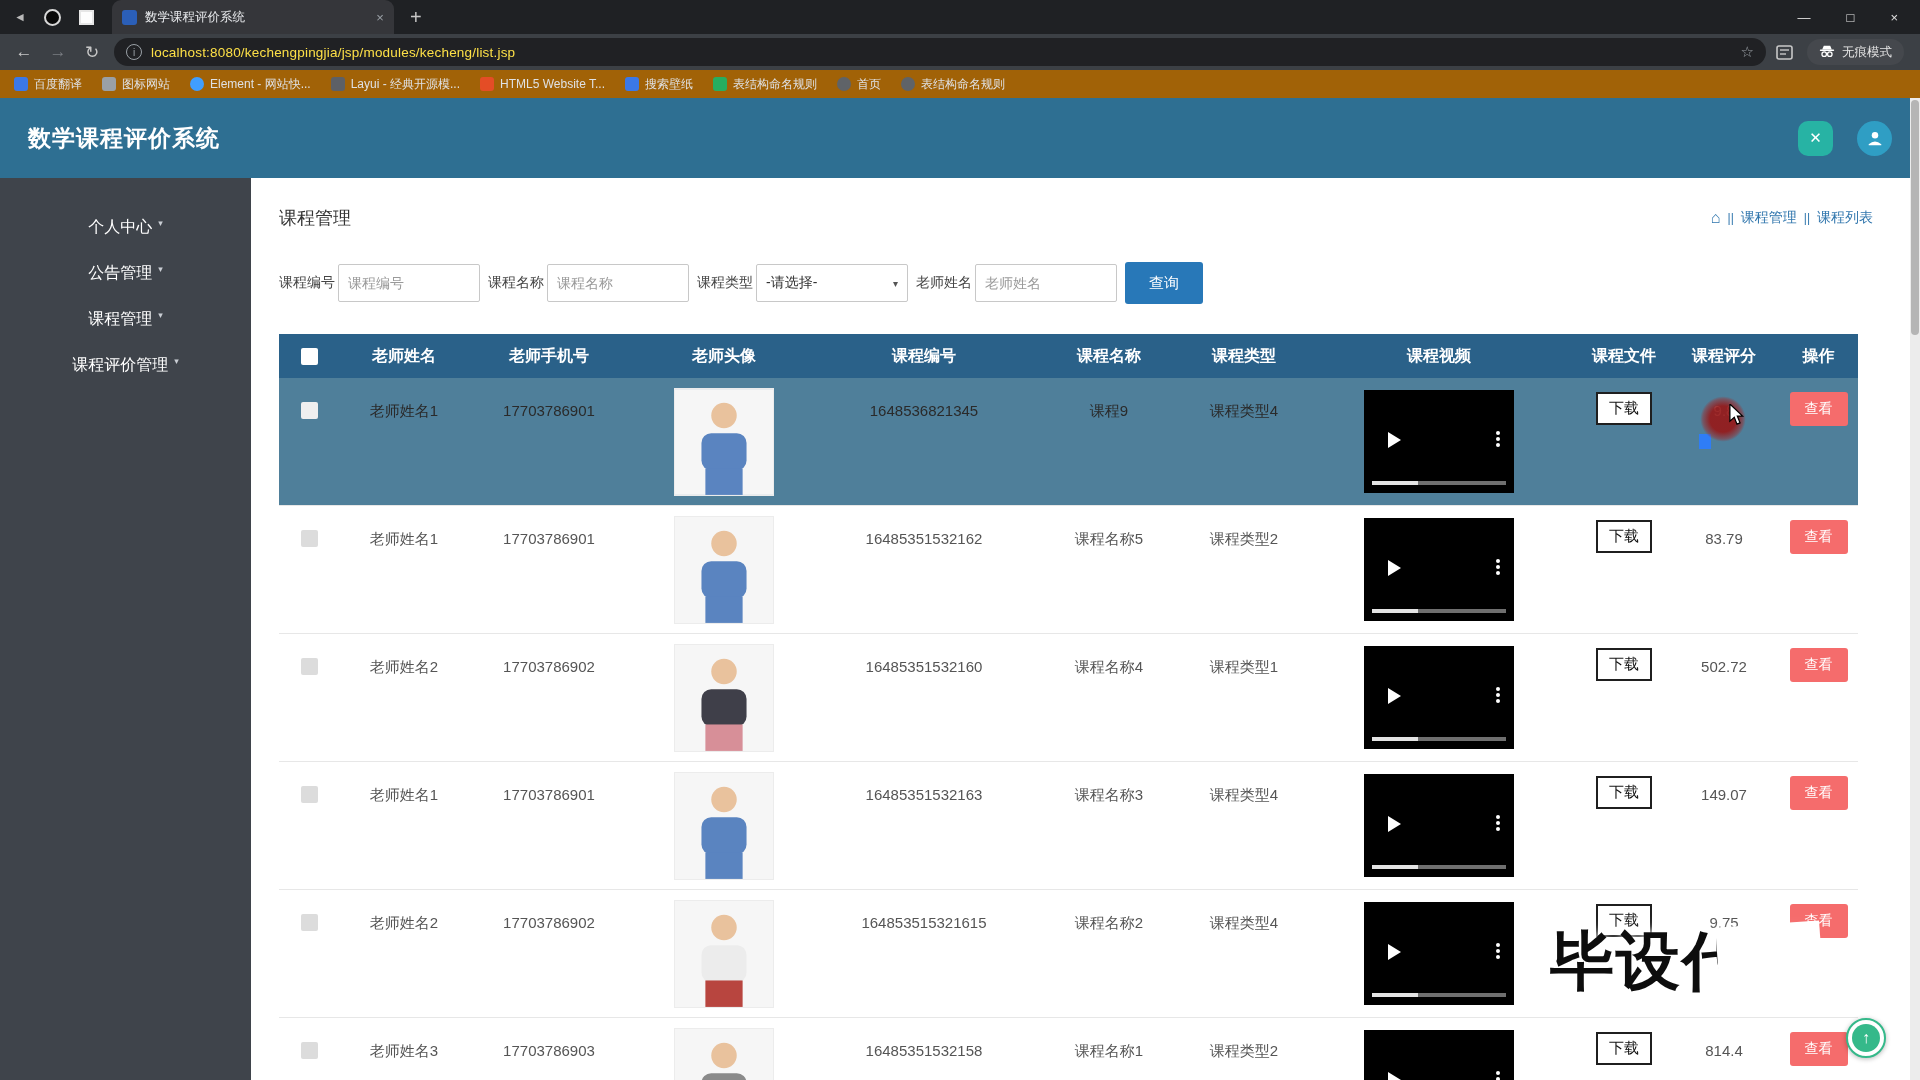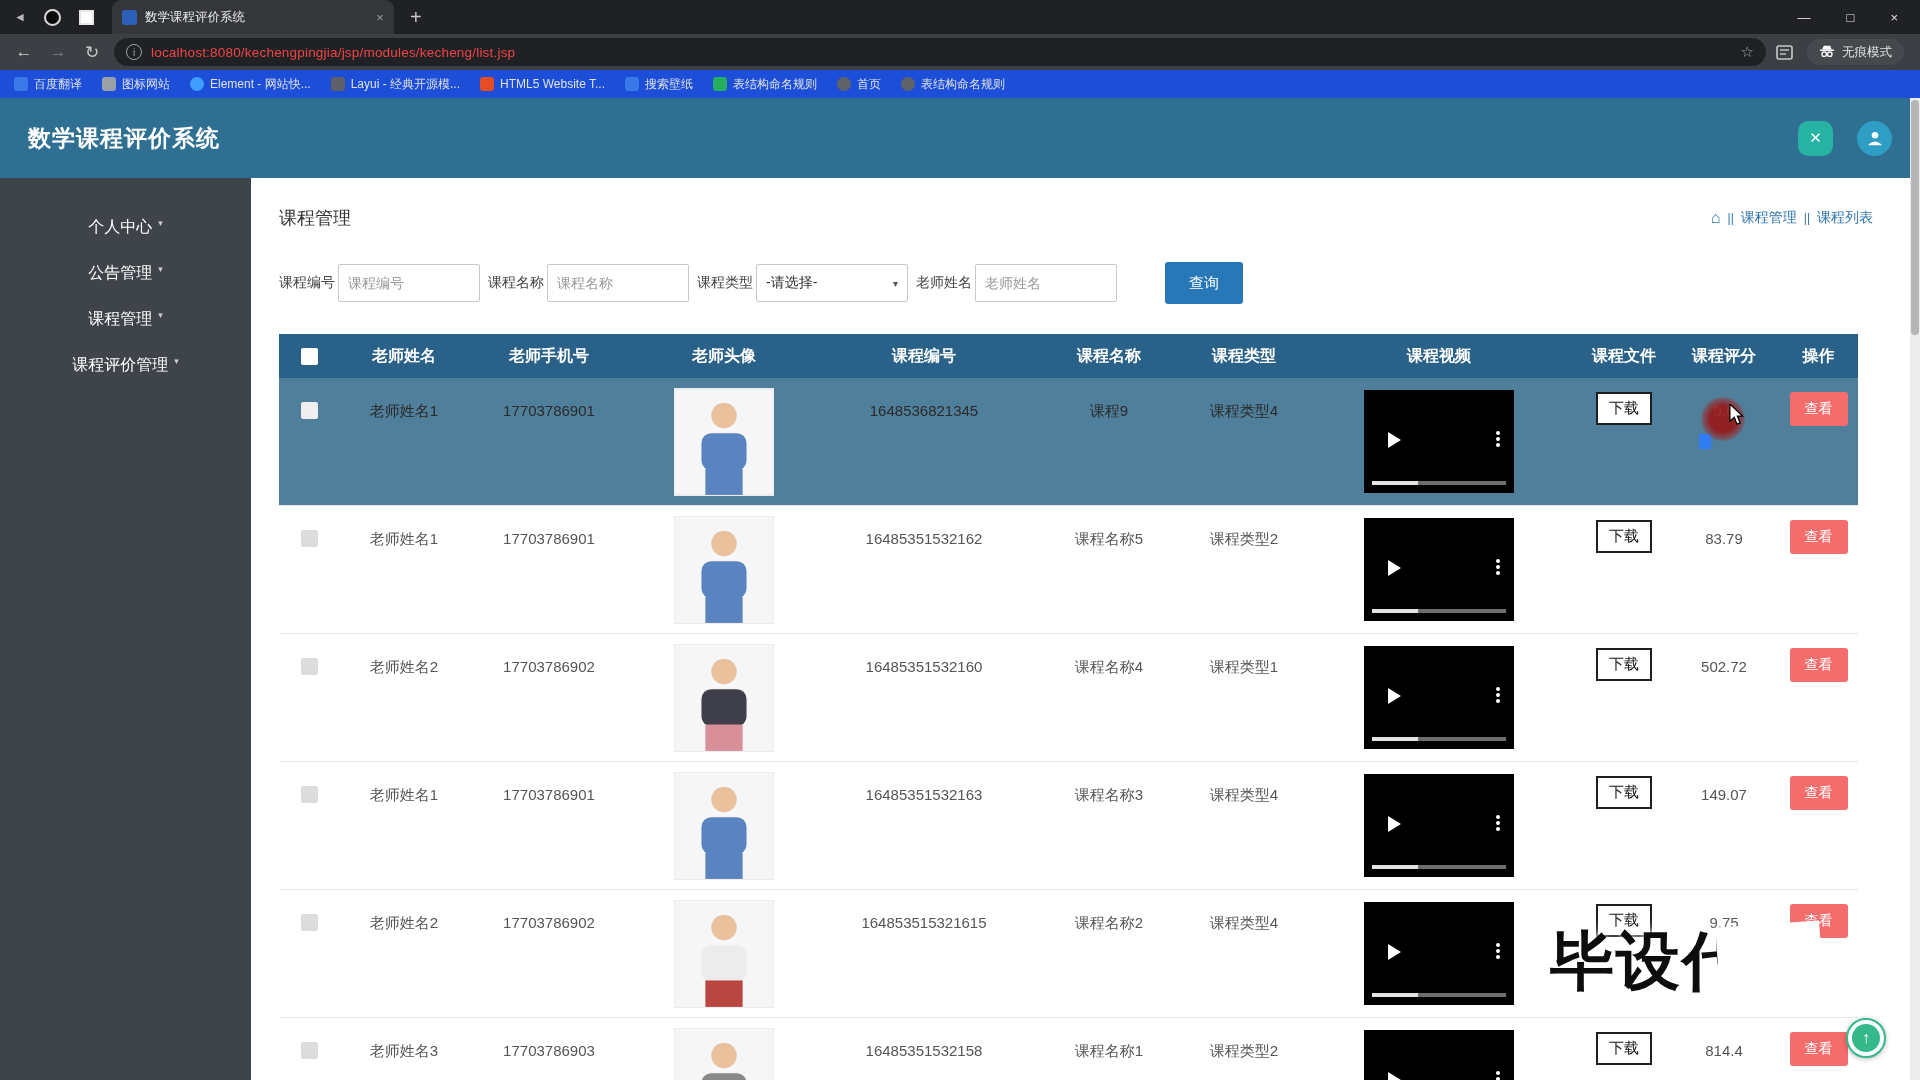--- a/index.html
+++ b/index.html
@@ -20,27 +20,27 @@
   .tab-close{color:#9aa0a6;font-size:13px;}
   .newtab{margin-left:16px;color:#c7c7c7;font-size:20px;line-height:20px;}
   .wincontrols{margin-left:auto;display:flex;gap:36px;padding-right:22px;color:#e0e0e0;font-size:13px;}
 
   .toolbar{height:36px;background:#3c4045;display:flex;align-items:center;padding:0 12px;gap:10px;}
   .nav-ic{color:#c7c7c7;font-size:17px;width:24px;text-align:center;}
   .nav-ic.dim{color:#7a7d82;}
   .urlbar{flex:1;height:28px;background:#202124;border-radius:14px;display:flex;align-items:center;padding:0 12px;gap:9px;}
   .info-ic{width:14px;height:14px;border:1.5px solid #9aa0a6;border-radius:50%;color:#9aa0a6;
            font-size:10px;display:flex;align-items:center;justify-content:center;font-style:normal;}
-  .url{flex:1;color:#ef4444;font-size:13.5px;letter-spacing:.2px;}
+  .url{flex:1;color:#fde047;font-size:13.5px;letter-spacing:.2px;}
   .star{color:#9aa0a6;font-size:15px;}
   .panel-ic{display:flex;align-items:center;}
   .incog{height:26px;background:#45484d;border-radius:13px;display:flex;align-items:center;gap:7px;
          padding:0 12px;color:#e5e5e5;font-size:12.5px;margin:0 4px;}
 
-  .bookmarks{height:28px;background:#1d4ed8;display:flex;align-items:center;padding-left:14px;gap:20px;}
+  .bookmarks{height:28px;background:#a16207;display:flex;align-items:center;padding-left:14px;gap:20px;}
   .bm{display:flex;align-items:center;gap:6px;color:#dfe1e4;font-size:12px;white-space:nowrap;}
   .bm-ic{width:14px;height:14px;border-radius:3px;display:inline-block;flex:0 0 auto;}
 
   
   .app-header{height:80px;background:#2e6f92;display:flex;align-items:center;padding:0 28px;}
   .app-title{color:#fff;font-size:23px;font-weight:bold;letter-spacing:1px;}
   .h-icons{margin-left:auto;display:flex;gap:24px;align-items:center;}
   .hicon{width:35px;height:35px;border-radius:10px;background:#27b3a4;color:#fff;
          display:flex;align-items:center;justify-content:center;font-size:15px;}
   .hicon.user{border-radius:50%;background:#2f9ec4;}
@@ -62,21 +62,21 @@
   .search{margin-top:32px;display:flex;align-items:center;}
   .sgroup{display:flex;align-items:center;margin-right:8px;}
   .sgroup label{font-size:14px;color:#444;margin-right:3px;white-space:nowrap;}
   .sinput{width:142px;height:38px;border:1px solid #c8c8c8;border-radius:2px;padding:0 9px;
           font-size:14px;color:#333;box-sizing:border-box;outline:none;}
   .sinput::placeholder{color:#9a9a9a;}
   .sselect{width:152px;height:38px;border:1px solid #c8c8c8;border-radius:2px;background:#fff;
            display:flex;align-items:center;justify-content:space-between;padding:0 9px;
            font-size:14px;color:#333;box-sizing:border-box;}
   .sselect .caret{font-size:10px;color:#555;font-style:normal;}
-  .query{margin-left:40px;width:78px;height:42px;background:#2878b8;color:#fff;border:none;
+  .query{width:78px;height:42px;background:#2878b8;color:#fff;border:none;
          border-radius:3px;font-size:15px;cursor:pointer;}
 
   
   .table{width:1579px;margin-top:30px;}
   .thead{display:flex;align-items:center;height:44px;background:#2a6189;color:#fff;}
   .hcell{display:flex;justify-content:center;align-items:center;font-size:16px;font-weight:bold;}
   .c-check{width:60px;display:flex;justify-content:center;}
   .c-name{width:130px;}.c-phone{width:160px;}.c-photo{width:190px;}.c-no{width:210px;}
   .c-cname{width:160px;}.c-ctype{width:110px;}.c-video{width:280px;}.c-file{width:90px;}
   .c-score{width:110px;}.c-op{flex:1;}

